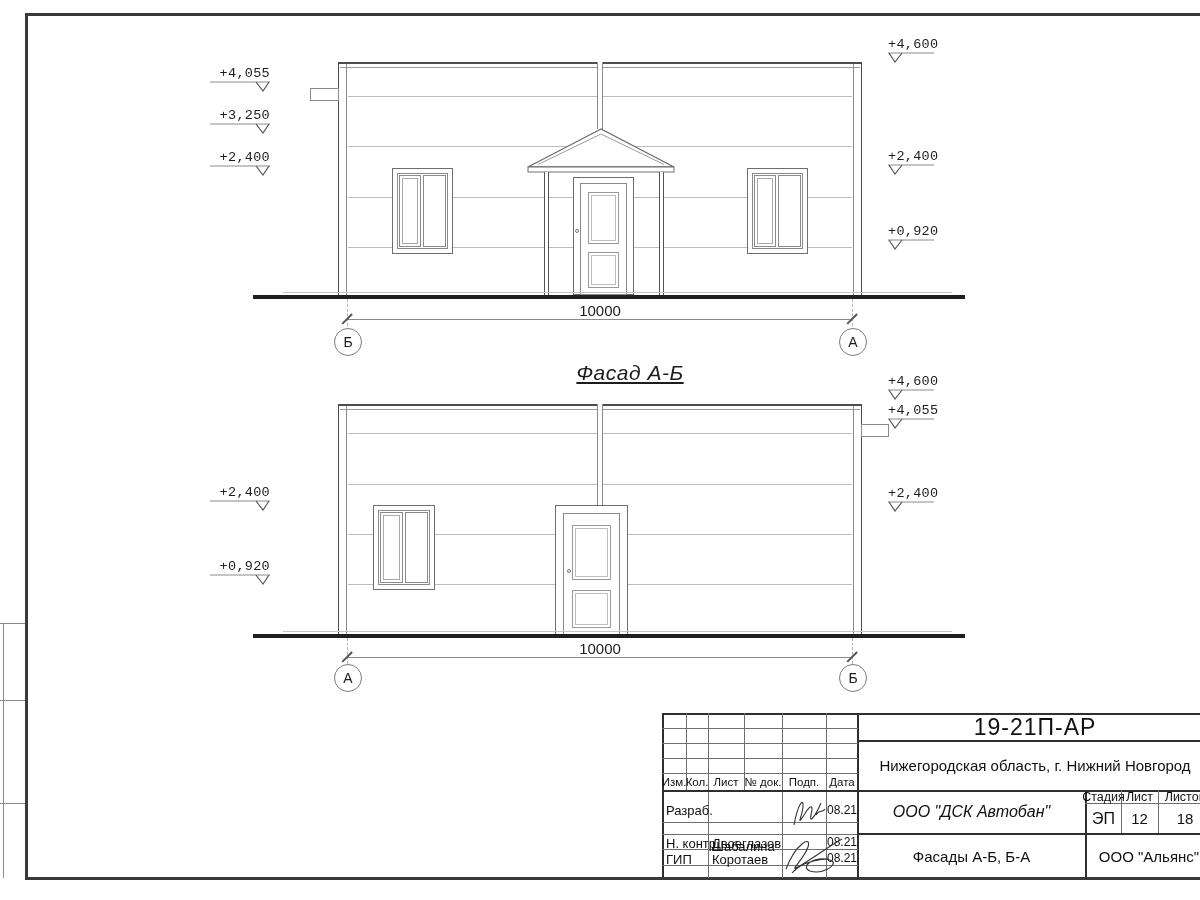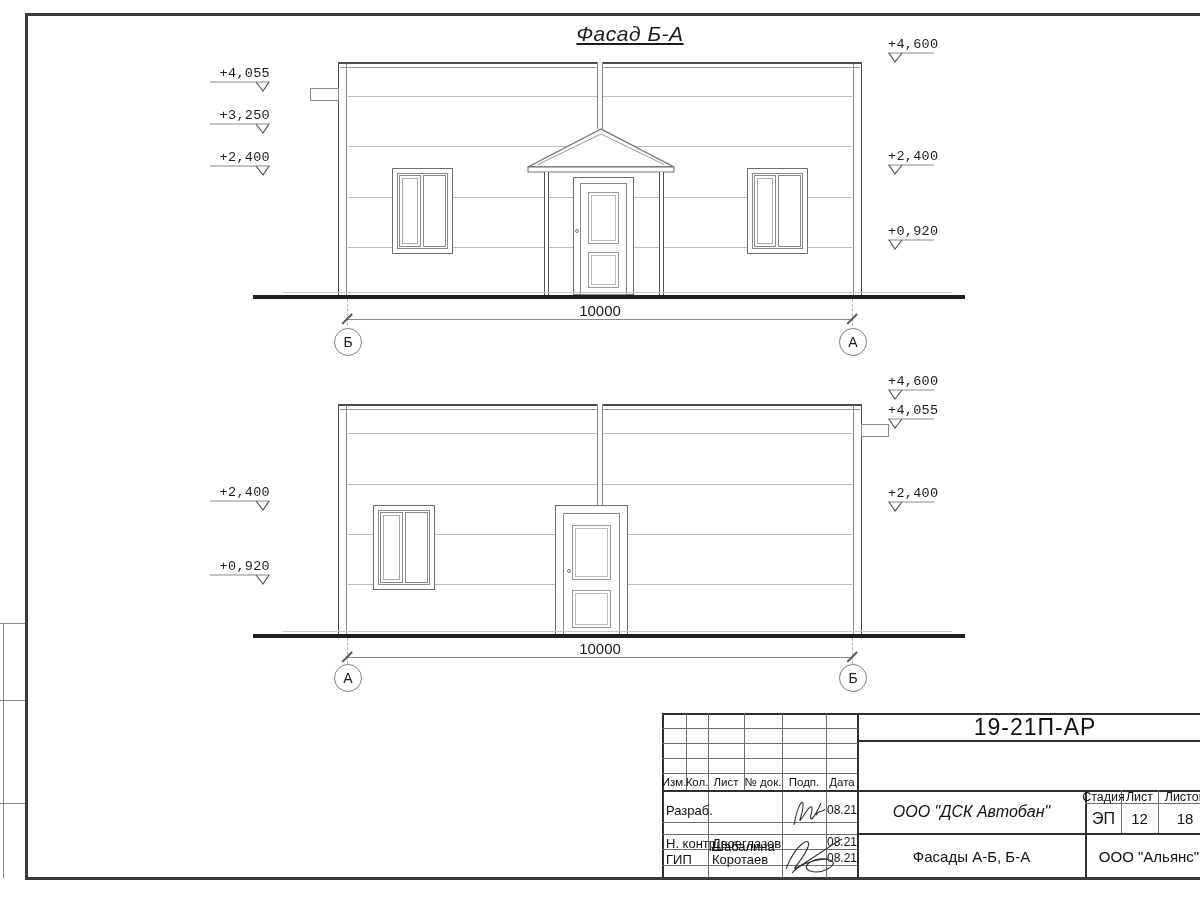--- a/index.html
+++ b/index.html
@@ -33,21 +33,20 @@
 
   <div class="h" style="left:25px;top:13px;width:1175px;height:2.5px;background:#3a3a3a;"></div>
   <div class="v" style="left:25px;top:13px;height:866px;width:2.5px;background:#3a3a3a;"></div>
   <div class="h" style="left:25px;top:877px;width:1175px;height:3px;background:#3a3a3a;"></div>
 
   <div class="v" style="left:3px;top:623px;height:255px;"></div>
   <div class="h" style="left:0px;top:623px;width:25px;"></div>
   <div class="h" style="left:0px;top:700px;width:25px;"></div>
   <div class="h" style="left:0px;top:803px;width:25px;"></div>
 
-  <div class="txt facade-title" style="left:480px;top:22px;width:300px;">Фасад Б-А</div>
 
   <div class="box" style="left:338px;top:62px;width:9px;height:234px;border-left:1.5px solid #4d4d4d;border-right:1px solid #8a8a8a;"></div>
   <div class="box" style="left:853px;top:62px;width:9px;height:234px;border-right:1.5px solid #4d4d4d;border-left:1px solid #8a8a8a;"></div>
   <div class="h" style="left:338px;top:62px;width:524px;height:1.5px;background:#4d4d4d;"></div>
   <div class="h" style="left:340px;top:67px;width:520px;background:#9a9a9a;"></div>
 
   <div class="h" style="left:348px;top:96px;width:504px;background:#bdbdbd;"></div>
   <div class="h" style="left:348px;top:146px;width:504px;background:#bdbdbd;"></div>
   <div class="h" style="left:348px;top:197px;width:504px;background:#bdbdbd;"></div>
   <div class="h" style="left:348px;top:247px;width:504px;background:#bdbdbd;"></div>
@@ -134,20 +133,21 @@
       </svg>
   </div>
   <div class="mark mark-r" style="left:886px;top:224px;">
     <div class="mtxt">+0,920</div>
     <svg width="64" height="11" viewBox="0 0 64 11">
         <line x1="2" y1="1" x2="48" y2="1" stroke="#8a8a8a"></line>
         <polyline points="3,1 9,10 16,1" fill="none" stroke="#555" stroke-width="1.2"></polyline>
       </svg>
   </div>
 
+  <div class="txt facade-title" style="left:480px;top:361px;width:300px;">Фасад А-Б</div>
 
   <div class="box" style="left:338px;top:404px;width:9px;height:231px;border-left:1.5px solid #4d4d4d;border-right:1px solid #8a8a8a;"></div>
   <div class="box" style="left:853px;top:404px;width:9px;height:231px;border-right:1.5px solid #4d4d4d;border-left:1px solid #8a8a8a;"></div>
   <div class="h" style="left:338px;top:404px;width:524px;height:1.5px;background:#4d4d4d;"></div>
   <div class="h" style="left:340px;top:409px;width:520px;background:#9a9a9a;"></div>
   <div class="h" style="left:348px;top:433px;width:504px;background:#bdbdbd;"></div>
   <div class="h" style="left:348px;top:484px;width:504px;background:#bdbdbd;"></div>
   <div class="h" style="left:348px;top:534px;width:504px;background:#bdbdbd;"></div>
   <div class="h" style="left:348px;top:584px;width:504px;background:#bdbdbd;"></div>
 
@@ -240,20 +240,21 @@
 
   <div class="h tb-line" style="left:857px;top:740px;width:355px;height:1.5px;"></div>
   <div class="h tb-line" style="left:857px;top:833px;width:355px;height:1.5px;"></div>
   <div class="v tb-line" style="left:1085px;top:790px;height:88px;width:1.5px;"></div>
   <div class="h tb-thin" style="left:1085px;top:803px;width:127px;"></div>
   <div class="v tb-thin" style="left:1121px;top:790px;height:43px;"></div>
   <div class="v tb-thin" style="left:1158px;top:790px;height:43px;"></div>
 
   <div class="cell" style="left:858px;top:714px;width:354px;height:26px;font-size:23px;letter-spacing:1px;">19-21П-АР</div>
   <div class="cell" style="left:858px;top:742px;width:354px;height:46px;font-size:15px;flex-direction:column;line-height:21px;">
+    <div>Нижегородская область, г. Нижний Новгород</div>
   </div>
 
   <div class="cell small" style="left:662px;top:774px;width:24px;height:16px;">Изм.</div>
   <div class="cell small" style="left:686px;top:774px;width:22px;height:16px;">Кол.</div>
   <div class="cell small" style="left:708px;top:774px;width:36px;height:16px;">Лист</div>
   <div class="cell small" style="left:744px;top:774px;width:38px;height:16px;">№ док.</div>
   <div class="cell small" style="left:782px;top:774px;width:44px;height:16px;">Подп.</div>
   <div class="cell small" style="left:826px;top:774px;width:32px;height:16px;">Дата</div>
 
   <div class="txt" style="left:666px;top:803px;font-size:13px;">Разраб.</div>

